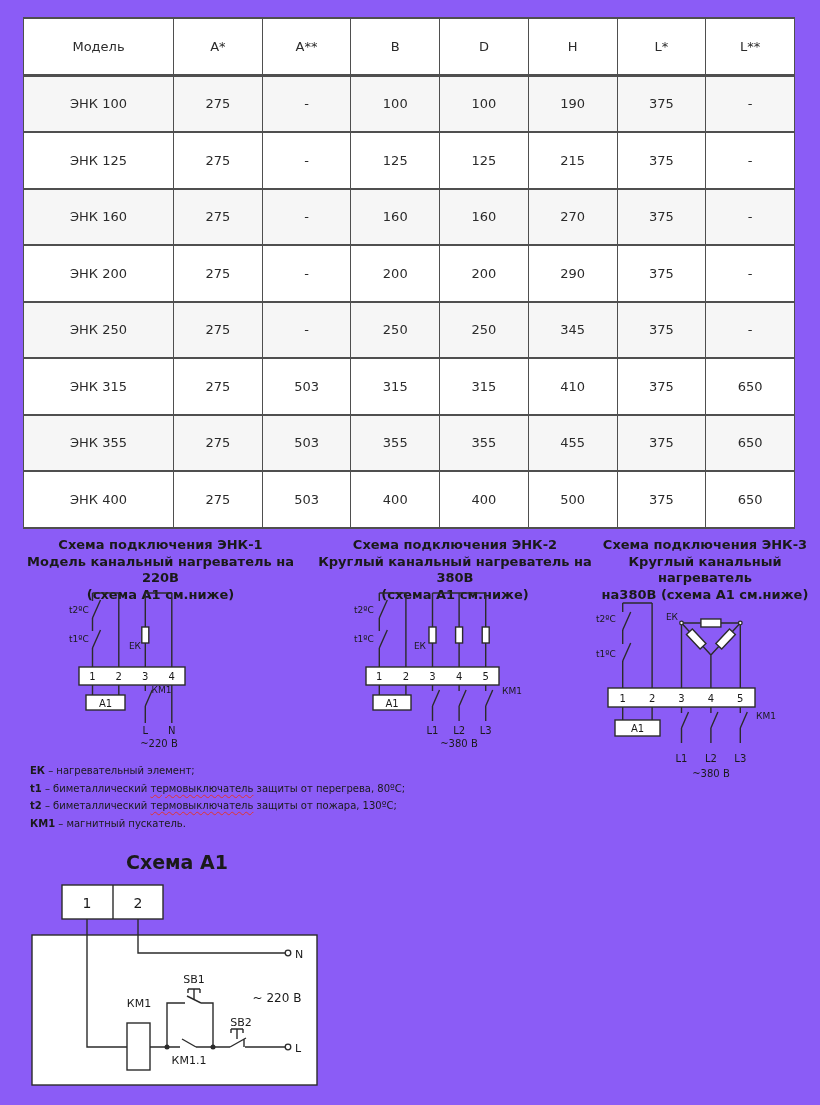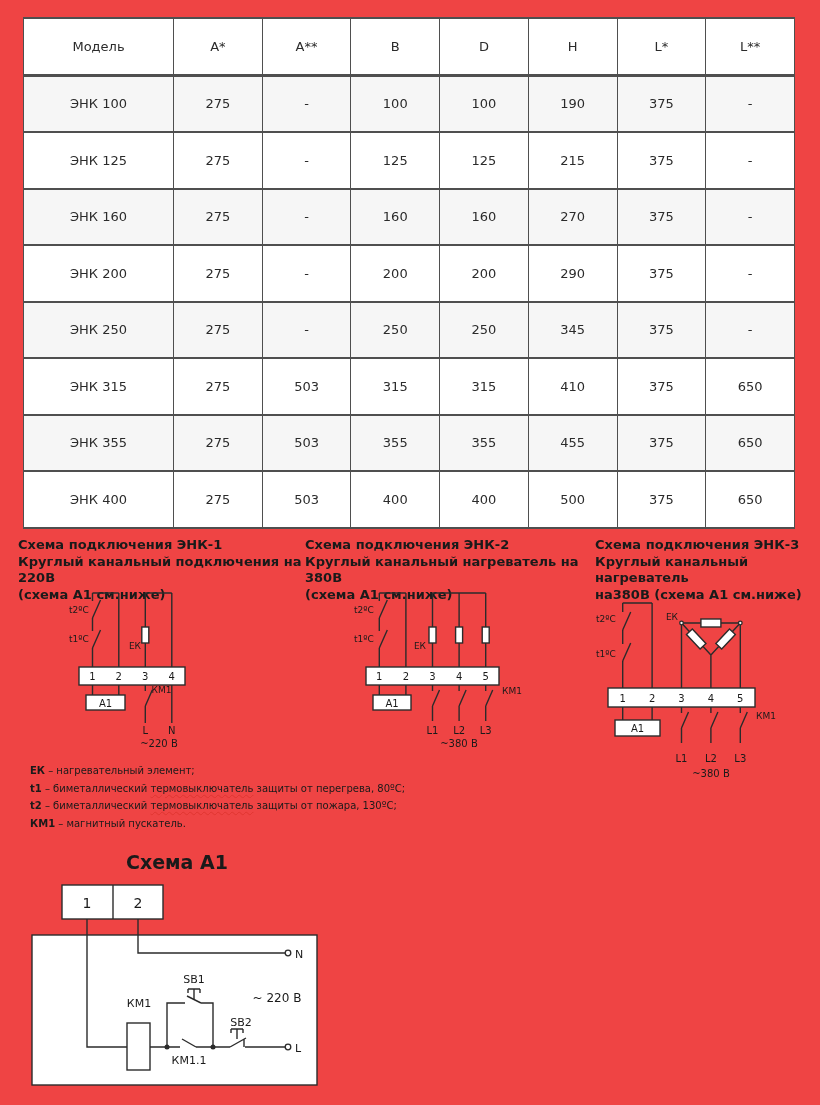--- a/index.html
+++ b/index.html
@@ -1,27 +1,27 @@
 <!DOCTYPE html>
 <html><head>
 <meta charset="utf-8">
 <style>
   html,body{margin:0;padding:0;background:#fff;}
-  .page{position:relative;width:820px;height:1105px;background:#ef4444;
+  .page{position:relative;width:820px;height:1105px;background:#8b5cf6;
         font-family:"DejaVu Sans","Liberation Sans",sans-serif;color:#222;overflow:hidden;}
 
   
   table.dims{position:absolute;left:23px;top:17px;width:772px;border-collapse:collapse;table-layout:fixed;}
   .dims th,.dims td{border:1px solid #4f4f4f;border-top:2px solid #4f4f4f;border-bottom:2px solid #4f4f4f;
         height:52.5px;text-align:center;vertical-align:middle;font-size:13px;font-weight:normal;
         color:#2b2b2b;background:#fff;}
   .dims thead th{border-bottom:3px solid #4f4f4f;}
   .dims tbody tr:nth-child(odd) td{background:#f6f6f6;}
 
-  .diag-title{position:absolute;font-size:13px;font-weight:bold;line-height:16.5px;text-align:left;color:#1a1a1a;}
+  .diag-title{position:absolute;font-size:13px;font-weight:bold;line-height:16.5px;text-align:center;color:#1a1a1a;}
 
   svg.sch{position:absolute;}
   svg .w{stroke:#2b2b2b;stroke-width:1.4;fill:none;}
   svg .r{fill:#fff;stroke:#2b2b2b;stroke-width:1.4;}
   svg .dot{fill:#2b2b2b;stroke:none;}
   svg .oc{fill:#fff;stroke:#2b2b2b;stroke-width:1.3;}
   svg text{fill:#1a1a1a;}
   .tn{font-size:10px;}
   .ts{font-size:9px;}
   .tb{font-size:14px;}
@@ -143,21 +143,21 @@
           <td>400</td>
           <td>500</td>
           <td>375</td>
           <td>650</td>
         </tr>
       </tbody>
   </table>
 
   <div class="diag-title" style="left:18px;top:537px;width:285px;">
     <div>Схема подключения ЭНК-1</div>
-    <div>Круглый канальный подключения на 220В</div>
+    <div>Модель канальный нагреватель на 220В</div>
     <div>(схема А1 см.ниже)</div>
   </div>
   <div class="diag-title" style="left:305px;top:537px;width:300px;">
     <div>Схема подключения ЭНК-2</div>
     <div>Круглый канальный нагреватель на 380В</div>
     <div>(схема А1 см.ниже)</div>
   </div>
   <div class="diag-title" style="left:595px;top:537px;width:220px;">
     <div>Схема подключения ЭНК-3</div>
     <div>Круглый канальный нагреватель</div>

